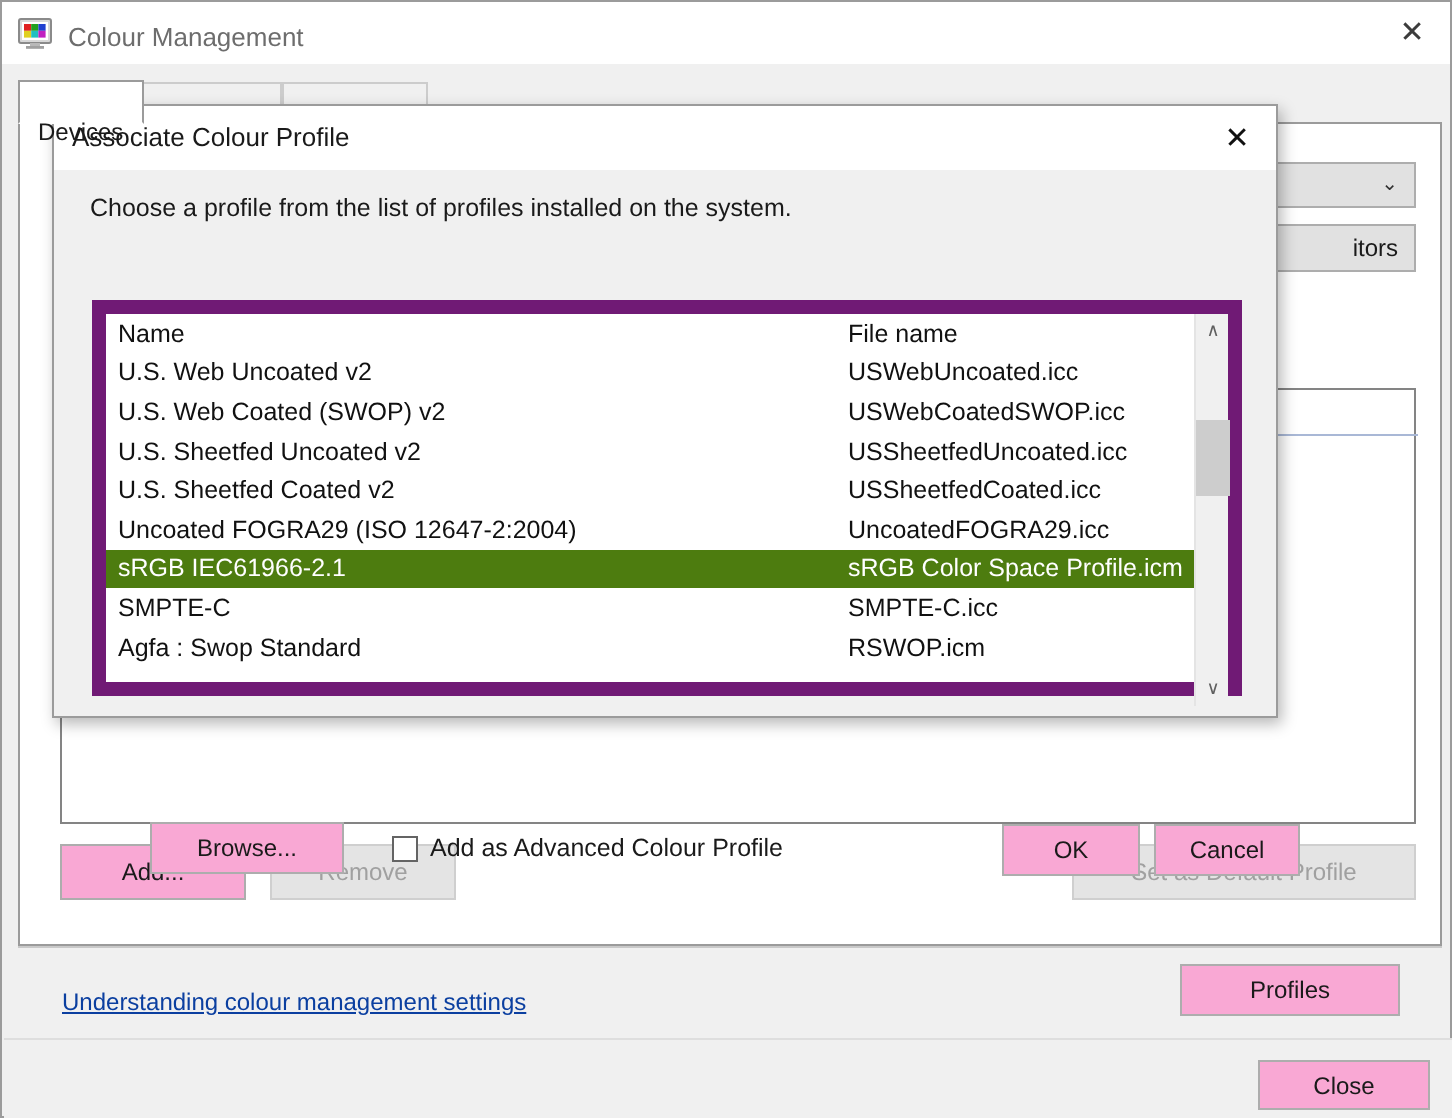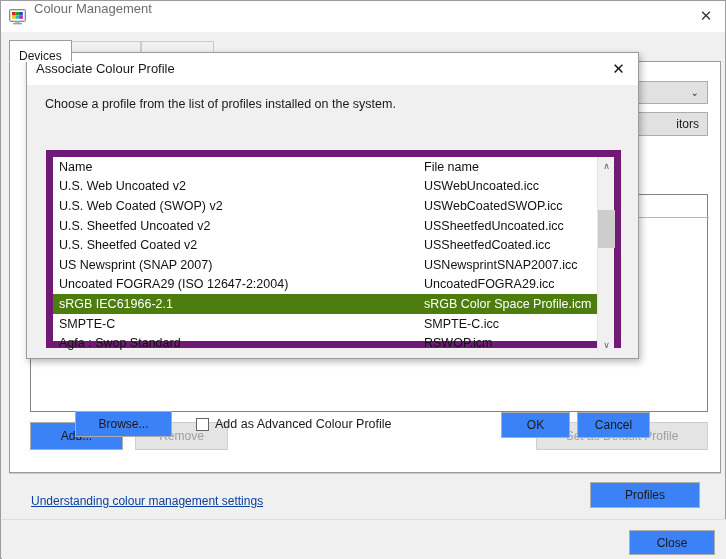--- a/index.html
+++ b/index.html
@@ -24,40 +24,40 @@
   #titlebar {
     position: absolute; left: 0; top: 0;
     width: 724px; height: 31px;
     background: #ffffff;
   }
   #win-icon {
     position: absolute; left: 8px; top: 7px;
     width: 17px; height: 17px;
   }
   #win-title {
-    position: absolute; left: 33px; top: 0;
+    position: absolute; left: 33px; top: 10px;
     font-size: 13px; color: #6d6d6d;
     white-space: nowrap;
   }
   #win-close {
     position: absolute; left: 686px; top: 0;
     width: 38px; height: 30px;
     display: flex; align-items: center; justify-content: center;
     color: #3c3c3c; font-size: 15px; font-family: "DejaVu Sans", sans-serif;
   }
 
   
   #tabstrip {
     position: absolute; left: 8px; top: 39px;
     width: 712px; height: 22px;
   }
   .tab {
     position: absolute; top: 0;
     height: 22px;
-    padding: 8px 9px 0 9px;
+    padding: 18px 9px 0 9px;
     font-size: 12px;
     color: #1a1a1a;
     white-space: nowrap;
   }
   .tab.active {
     background: #ffffff;
     border: 1px solid #9b9b9b;
     border-bottom: 1px solid #ffffff;
     z-index: 3;
   }
@@ -116,21 +116,21 @@
     width: 1px; height: 22px;
     background: #d7d7d7;
   }
   #btnrow {
     position: absolute; left: 20px; top: 360px;
     width: 678px; height: 28px;
   }
   .winbtn {
     position: absolute; top: 0;
     height: 28px;
-    background: #3b82f6;
+    background: #f9a8d4;
     border: 1px solid #adadad;
     display: flex; align-items: center; justify-content: center;
     font-size: 12px; color: #1a1a1a;
     white-space: nowrap;
   }
   .winbtn.disabled { color: #a0a0a0; background: #e4e4e4; border-color: #cfcfcf; }
   #divider {
     position: absolute; left: 8px; top: 472px;
     width: 712px; height: 1px; background: #c9c9c9;
   }
@@ -334,24 +334,20 @@
           </div>
           <div class="lrow">
             <span class="cname">U.S. Sheetfed Uncoated v2</span>
             <span class="cfile">USSheetfedUncoated.icc</span>
           </div>
           <div class="lrow">
             <span class="cname">U.S. Sheetfed Coated v2</span>
             <span class="cfile">USSheetfedCoated.icc</span>
           </div>
           <div class="lrow">
-            <span class="cname">US Newsprint (SNAP 2007)</span>
-            <span class="cfile">USNewsprintSNAP2007.icc</span>
-          </div>
-          <div class="lrow">
             <span class="cname">Uncoated FOGRA29 (ISO 12647-2:2004)</span>
             <span class="cfile">UncoatedFOGRA29.icc</span>
           </div>
           <div class="lrow selected">
             <span class="cname">sRGB IEC61966-2.1</span>
             <span class="cfile">sRGB Color Space Profile.icm</span>
           </div>
           <div class="lrow">
             <span class="cname">SMPTE-C</span>
             <span class="cfile">SMPTE-C.icc</span>

